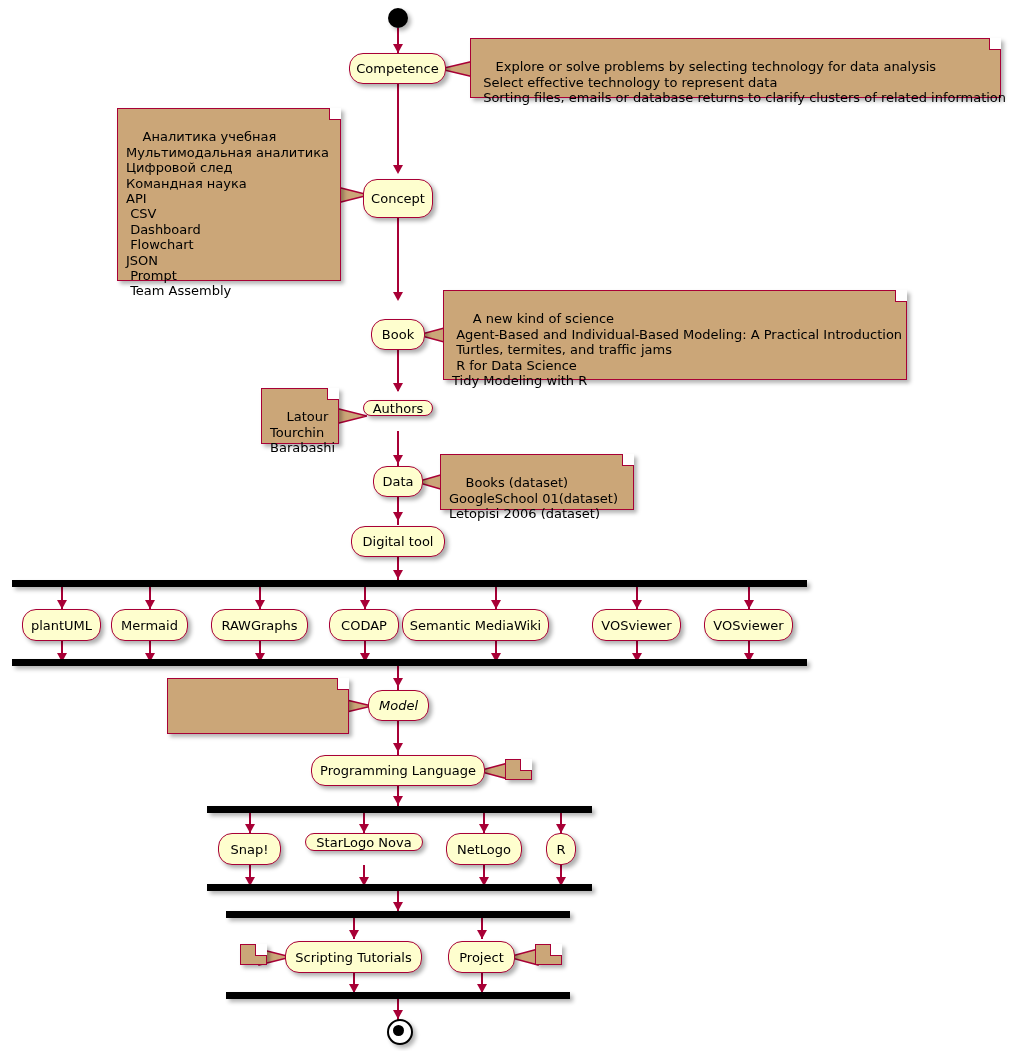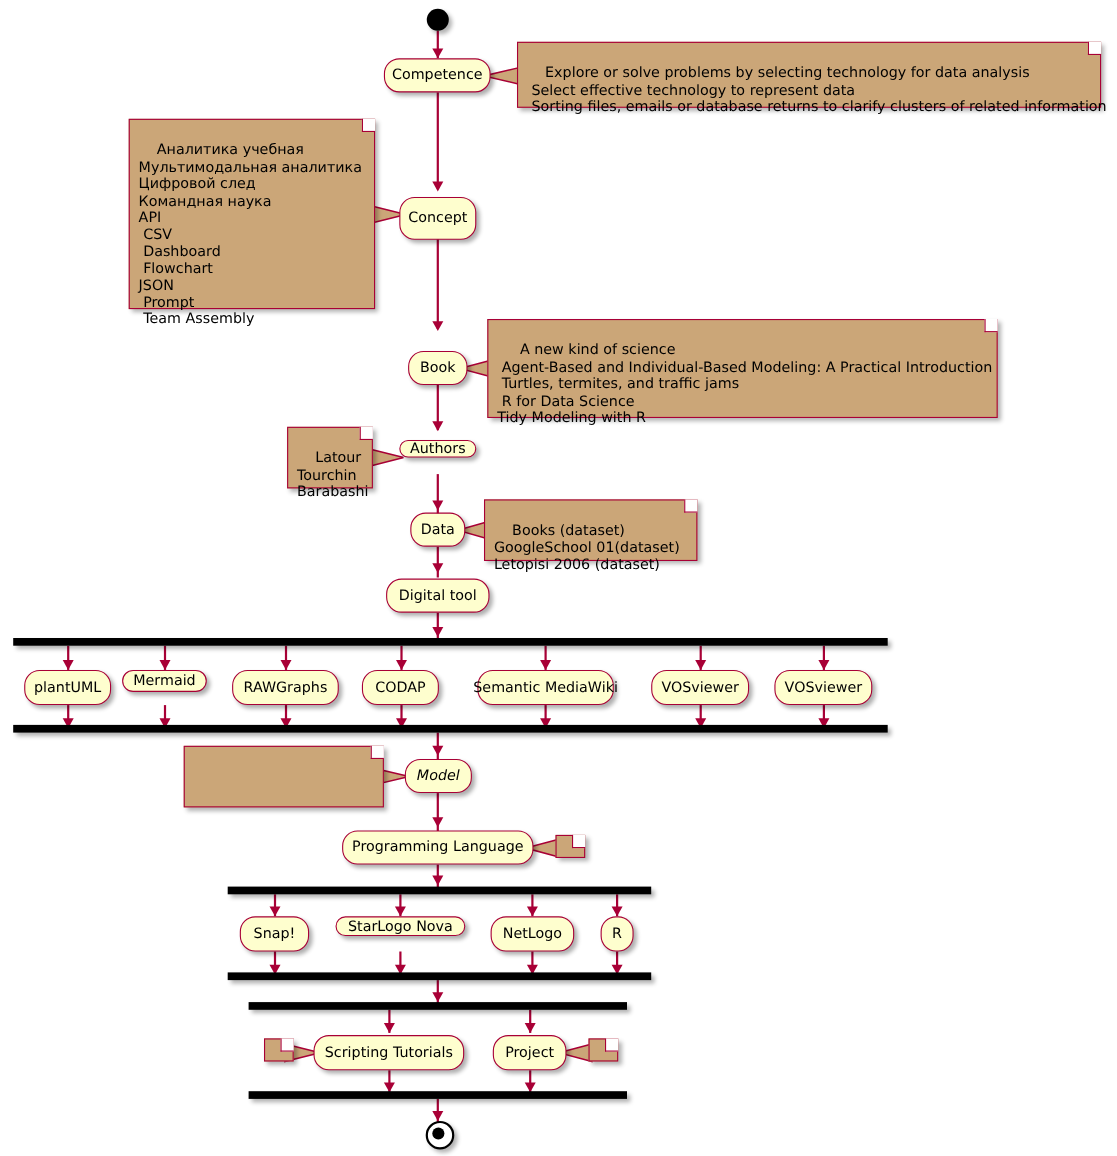--- a/index.html
+++ b/index.html
@@ -227,30 +227,30 @@
   <div class="vline" style="left:495px; top:587px; height:22px;"></div>
   <div class="arrowhead" style="left:491px; top:600px;"></div>
   <div class="vline" style="left:636px; top:587px; height:22px;"></div>
   <div class="arrowhead" style="left:632px; top:600px;"></div>
   <div class="vline" style="left:748px; top:587px; height:22px;"></div>
   <div class="arrowhead" style="left:744px; top:600px;"></div>
 
   <div class="node" style="left:22px;  top:609px; width:79px;  height:32px;">
     <span>plantUML</span>
     </div>
-  <div class="node" style="left:111px; top:609px; width:77px;  height:20px;">
+  <div class="node" style="left:111px; top:609px; width:77px;  height:32px;">
     <span>Mermaid</span>
     </div>
   <div class="node" style="left:211px; top:609px; width:97px;  height:32px;">
     <span>RAWGraphs</span>
     </div>
   <div class="node" style="left:329px; top:609px; width:70px;  height:32px;">
     <span>CODAP</span>
     </div>
-  <div class="node" style="left:434px; top:609px; width:124px; height:32px;">
+  <div class="node" style="left:402px; top:609px; width:147px; height:32px;">
     <span>Semantic MediaWiki</span>
     </div>
   <div class="node" style="left:592px; top:609px; width:89px;  height:32px;">
     <span>VOSviewer</span>
     </div>
   <div class="node" style="left:704px; top:609px; width:89px;  height:32px;">
     <span>VOSviewer</span>
     </div>
 
   <div class="vline" style="left:61px;  top:641px; height:22px;"></div>

